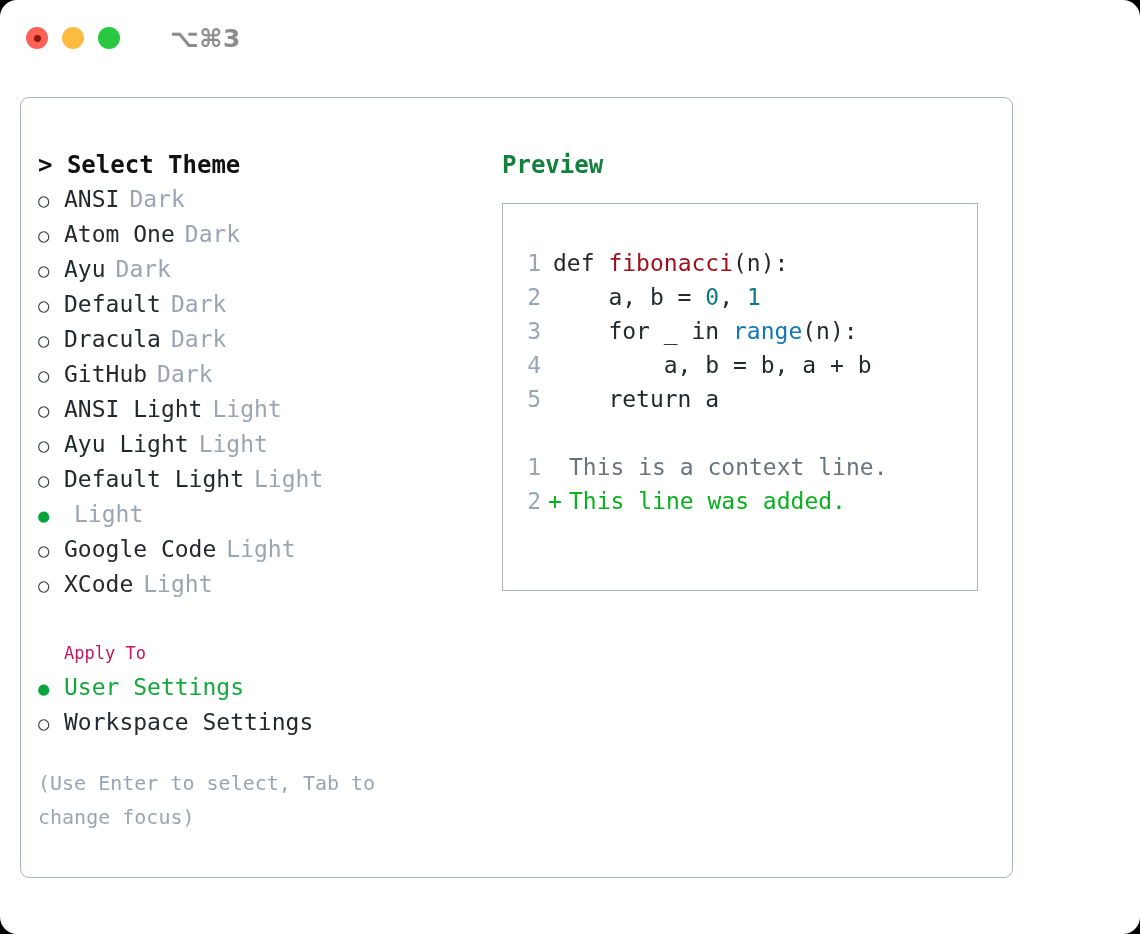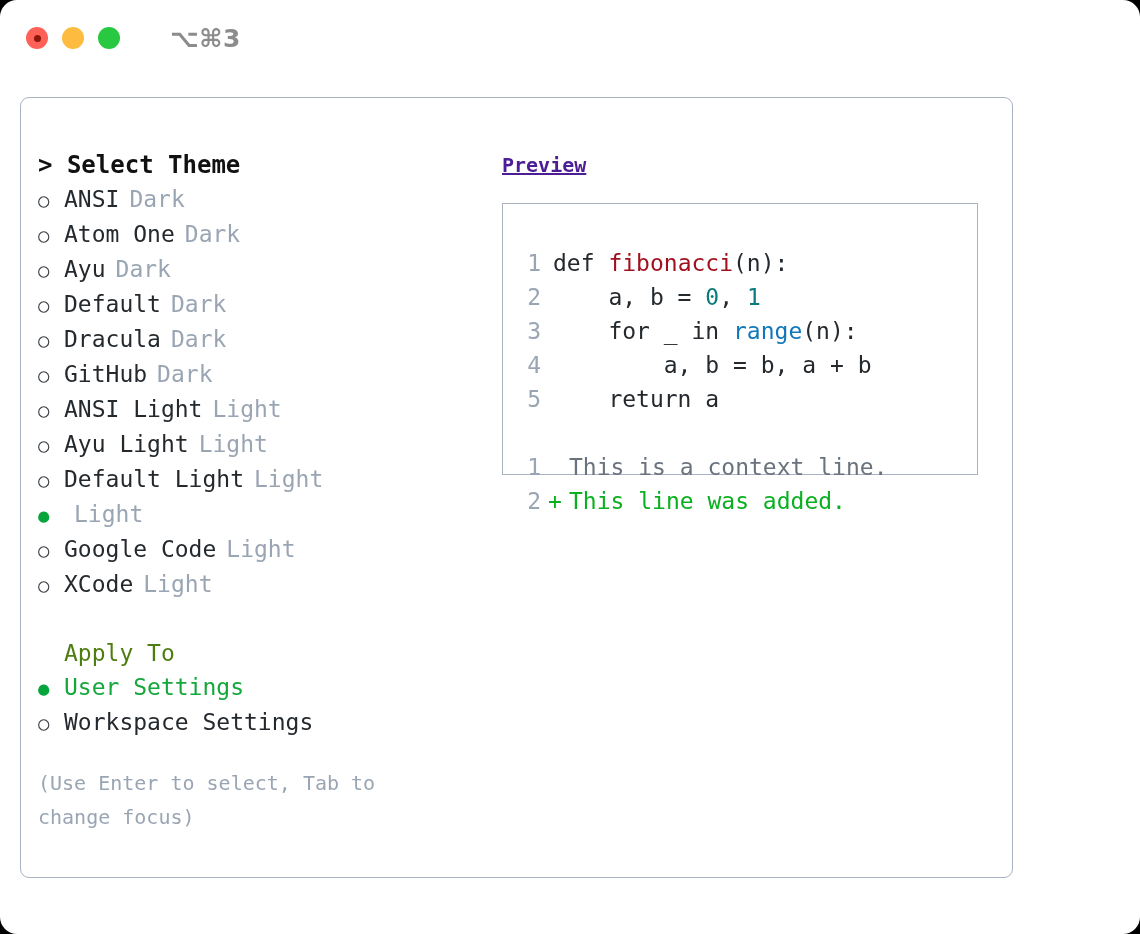--- a/index.html
+++ b/index.html
@@ -127,22 +127,22 @@
   }
   .opt .marker.filled { color: #06a53c; font-size: 19px; }
   .opt .name { color: #24292e; }
   .opt .name.sel { color: #14a83c; }
   .opt .tag {
     color: #9aa5b4;
     margin-left: 10px;
   }
 
   .subhead {
-    font-size: 23px;
-    color: #4d7c0f;
+    font-size: 17px;
+    color: #be185d;
     line-height: 34px;
     padding-left: 26px;
     white-space: pre;
   }
   .spacer { height: 34px; }
 
   .hint {
     margin-top: 26px;
     font-size: 20px;
     line-height: 34px;
@@ -151,31 +151,30 @@
   }
 
   
   .right-col {
     position: absolute;
     left: 481px;
     top: 50px;
     width: 490px;
   }
   .preview-title {
-    font-size: 20px;
+    font-size: 24px;
     font-weight: bold;
-    color: #4c1d95;
-    line-height: 34px;
-    white-space: pre;
-    text-decoration: underline;
+    color: #15803d;
+    line-height: 34px;
+    white-space: pre;
   }
   .preview-box {
     margin-top: 21px;
     width: 476px;
-    height: 272px;
+    height: 388px;
     border: 1.5px solid #a8b2c1;
     box-sizing: border-box;
     background: #ffffff;
     padding: 42px 12px 0 16px;
   }
   .code-line {
     font-size: 23px;
     line-height: 34px;
     white-space: pre;
     color: #24292e;

